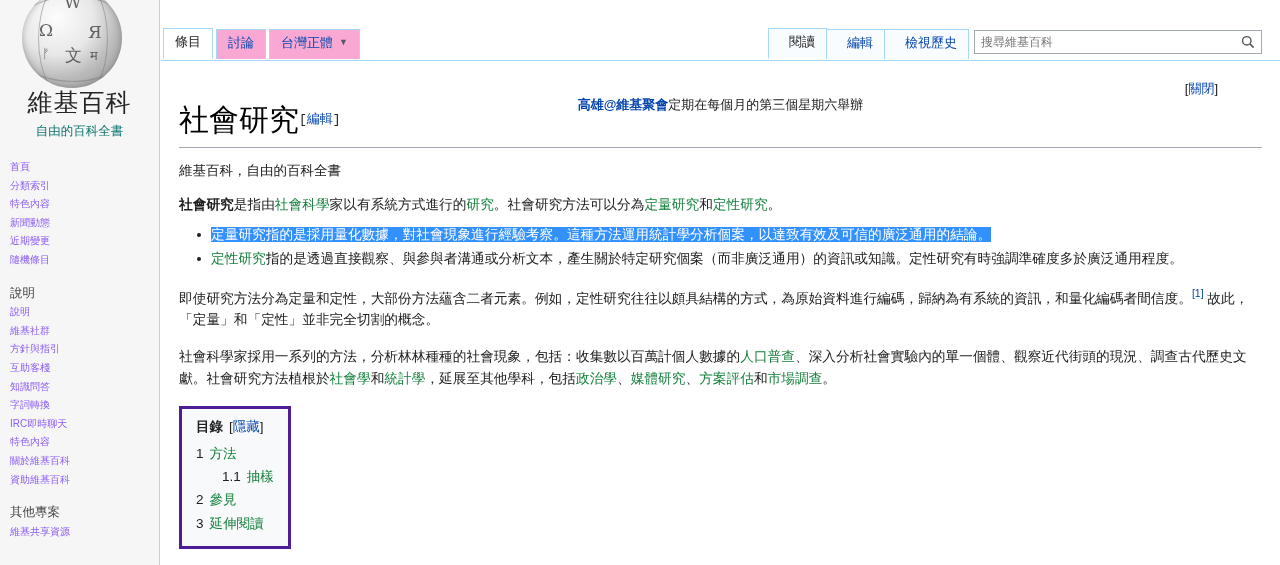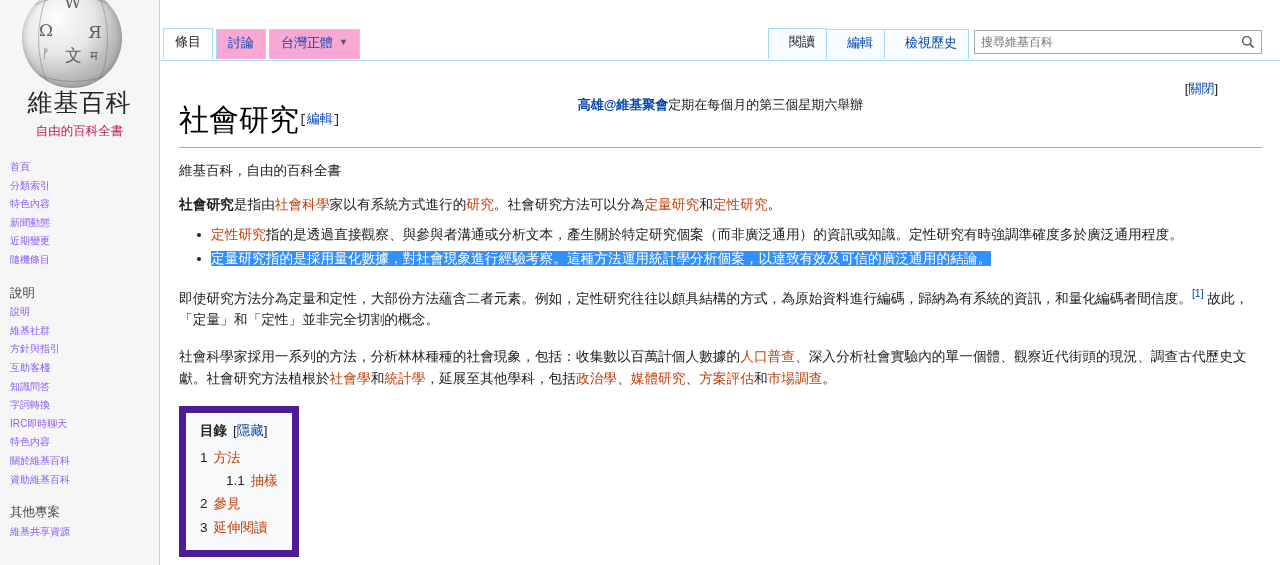--- a/index.html
+++ b/index.html
@@ -80,21 +80,21 @@
     font-family: "Liberation Serif", serif;
     font-size: 25px;
     color: #252525;
     letter-spacing: 1px;
   }
   .wordmark .sub {
     display: block;
     font-size: 12.5px;
     margin-top: 4px;
     letter-spacing: 0;
-    color: #be185d;
+    color: #0f766e;
   }
   .side-nav { position: absolute; top: 158px; left: 10px; right: 6px; }
   .side-link {
     display: block;
     color: #8b5cf6;
     font-size: 10px;
     line-height: 18.6px;
     text-decoration: none;
     cursor: pointer;
     white-space: nowrap;
@@ -233,21 +233,21 @@
     font-size: 13.5px;
     color: #202122;
     margin: 14px 0 0 0;
   }
   p.body {
     font-size: 13.7px;
     line-height: 1.62;
     margin: 14px 0 0 0;
     color: #202122;
   }
-  a.wl { color: #c2410c; text-decoration: none; cursor: pointer; }
+  a.wl { color: #15803d; text-decoration: none; cursor: pointer; }
   b.term { font-weight: bold; }
 
   ul.bullets {
     margin: 8px 0 0 0;
     padding-left: 32px;
     list-style: none;
   }
   ul.bullets li {
     font-size: 13.7px;
     line-height: 1.62;
@@ -268,21 +268,21 @@
   }
   .sel a.wl { color: #fff; }
 
   sup.ref { font-size: 10.5px; vertical-align: super; }
   sup.ref a { color: #0645ad; text-decoration: none; }
 
   
   .toc {
     margin-top: 16px;
     display: inline-block;
-    border: 7px solid #4c1d95;
+    border: 3px solid #4c1d95;
     background: #f8f9fa;
     padding: 9px 14px 11px 14px;
     font-size: 13.5px;
     min-width: 70px;
   }
   .toc .toctitle {
     text-align: left;
     margin-bottom: 6px;
     white-space: nowrap;
   }
@@ -383,22 +383,22 @@
       <span>社會研究</span><span class="editlink"><span class="brk">[</span><span>編輯</span><span class="brk">]</span></span>
     </h1>
 
     <div class="tagline">維基百科，自由的百科全書</div>
 
     <p class="body">
       <b class="term">社會研究</b><span>是指由</span><a class="wl">社會科學</a><span>家以有系統方式進行的</span><a class="wl">研究</a><span>。社會研究方法可以分為</span><a class="wl">定量研究</a><span>和</span><a class="wl">定性研究</a><span>。</span>
     </p>
 
     <ul class="bullets">
+      <li><span class="sel"><a class="wl">定量研究</a><span>指的是採用量化數據，對社會現象進行經驗考察。這種方法運用統計學分析個案，以達致有效及可信的廣泛通用的結論。</span></span></li>
       <li><a class="wl">定性研究</a><span>指的是透過直接觀察、與參與者溝通或分析文本，產生關於特定研究個案（而非廣泛通用）的資訊或知識。定性研究有時強調準確度多於廣泛通用程度。</span></li>
-      <li><span class="sel"><a class="wl">定量研究</a><span>指的是採用量化數據，對社會現象進行經驗考察。這種方法運用統計學分析個案，以達致有效及可信的廣泛通用的結論。</span></span></li>
     </ul>
 
     <p class="body">
       <span>即使研究方法分為定量和定性，大部份方法蘊含二者元素。例如，定性研究往往以頗具結構的方式，為原始資料進行編碼，歸納為有系統的資訊，和量化編碼者間信度。</span><sup class="ref"><a>[1]</a></sup><span> 故此，「定量」和「定性」並非完全切割的概念。</span>
     </p>
 
     <p class="body">
       <span>社會科學家採用一系列的方法，分析林林種種的社會現象，包括：收集數以百萬計個人數據的</span><a class="wl">人口普查</a><span>、深入分析社會實驗內的單一個體、觀察近代街頭的現況、調查古代歷史文獻。社會研究方法植根於</span><a class="wl">社會學</a><span>和</span><a class="wl">統計學</a><span>，延展至其他學科，包括</span><a class="wl">政治學</a><span>、</span><a class="wl">媒體研究</a><span>、</span><a class="wl">方案評估</a><span>和</span><a class="wl">市場調查</a><span>。</span>
     </p>
 

